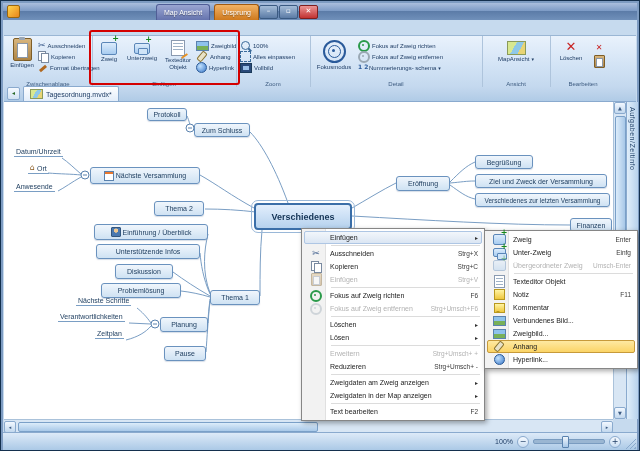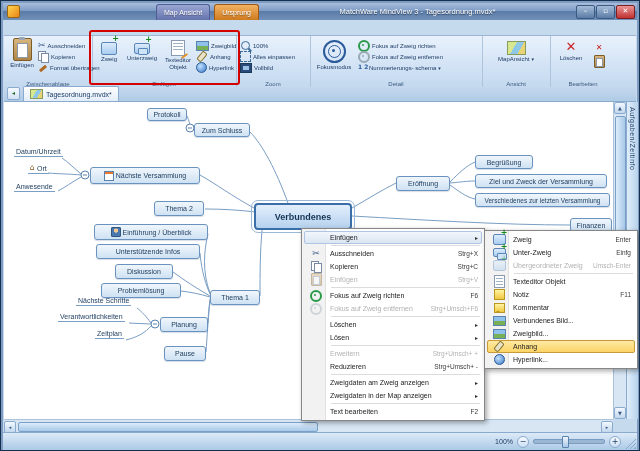--- a/index.html
+++ b/index.html
@@ -150,21 +150,20 @@
 </style>
 </head>
 <body>
 
 <div class="win">
 
   <div class="titlebar">
     <div class="app-icon"></div>
     <div class="ctx-tab ctx-map">Map Ansicht</div>
     <div class="ctx-tab ctx-ursprung">Ursprung</div>
-    <div class="title-text">MatchWare MindView 3 - Tagesordnung.mvdx*</div>
     <div class="win-btns">
       <div class="win-btn g">–</div>
       <div class="win-btn g">▫</div>
       <div class="win-btn close g">✕</div>
     </div>
   </div>
 
 
   <div class="ribbon">
 
@@ -333,21 +332,21 @@
     <div class="mmleaf" style="left:24px;top:62px;">
       <span class="house g">⌂</span>
       <span>Ort</span>
     </div>
     <div class="mmleaf" style="left:10px;top:81px;">Anwesende</div>
     <div class="mmnode" style="left:86px;top:65px;width:110px;height:17px;">
       <span class="nico-cal"></span>
       <span>Nächste Versammlung</span>
     </div>
     <div class="mmnode" style="left:150px;top:99px;width:50px;height:15px;">Thema 2</div>
-    <div class="mmroot" style="left:250px;top:101px;width:98px;height:27px;">Verbundenes</div>
+    <div class="mmroot" style="left:250px;top:101px;width:98px;height:27px;">Verschiedenes</div>
     <div class="mmnode" style="left:392px;top:74px;width:54px;height:15px;">Eröffnung</div>
     <div class="mmnode" style="left:471px;top:53px;width:58px;height:14px;">Begrüßung</div>
     <div class="mmnode" style="left:471px;top:72px;width:132px;height:14px;">Ziel und Zweck der Versammlung</div>
     <div class="mmnode" style="left:471px;top:91px;width:135px;height:14px;font-size:6.5px;">Verschiedenes zur letzten Versammlung</div>
     <div class="mmnode" style="left:566px;top:116px;width:42px;height:14px;">Finanzen</div>
     <div class="mmnode" style="left:90px;top:122px;width:114px;height:16px;">
       <span class="nico-person"></span>
       <span>Einführung / Überblick</span>
     </div>
     <div class="mmnode" style="left:92px;top:142px;width:104px;height:15px;">Unterstützende Infos</div>

